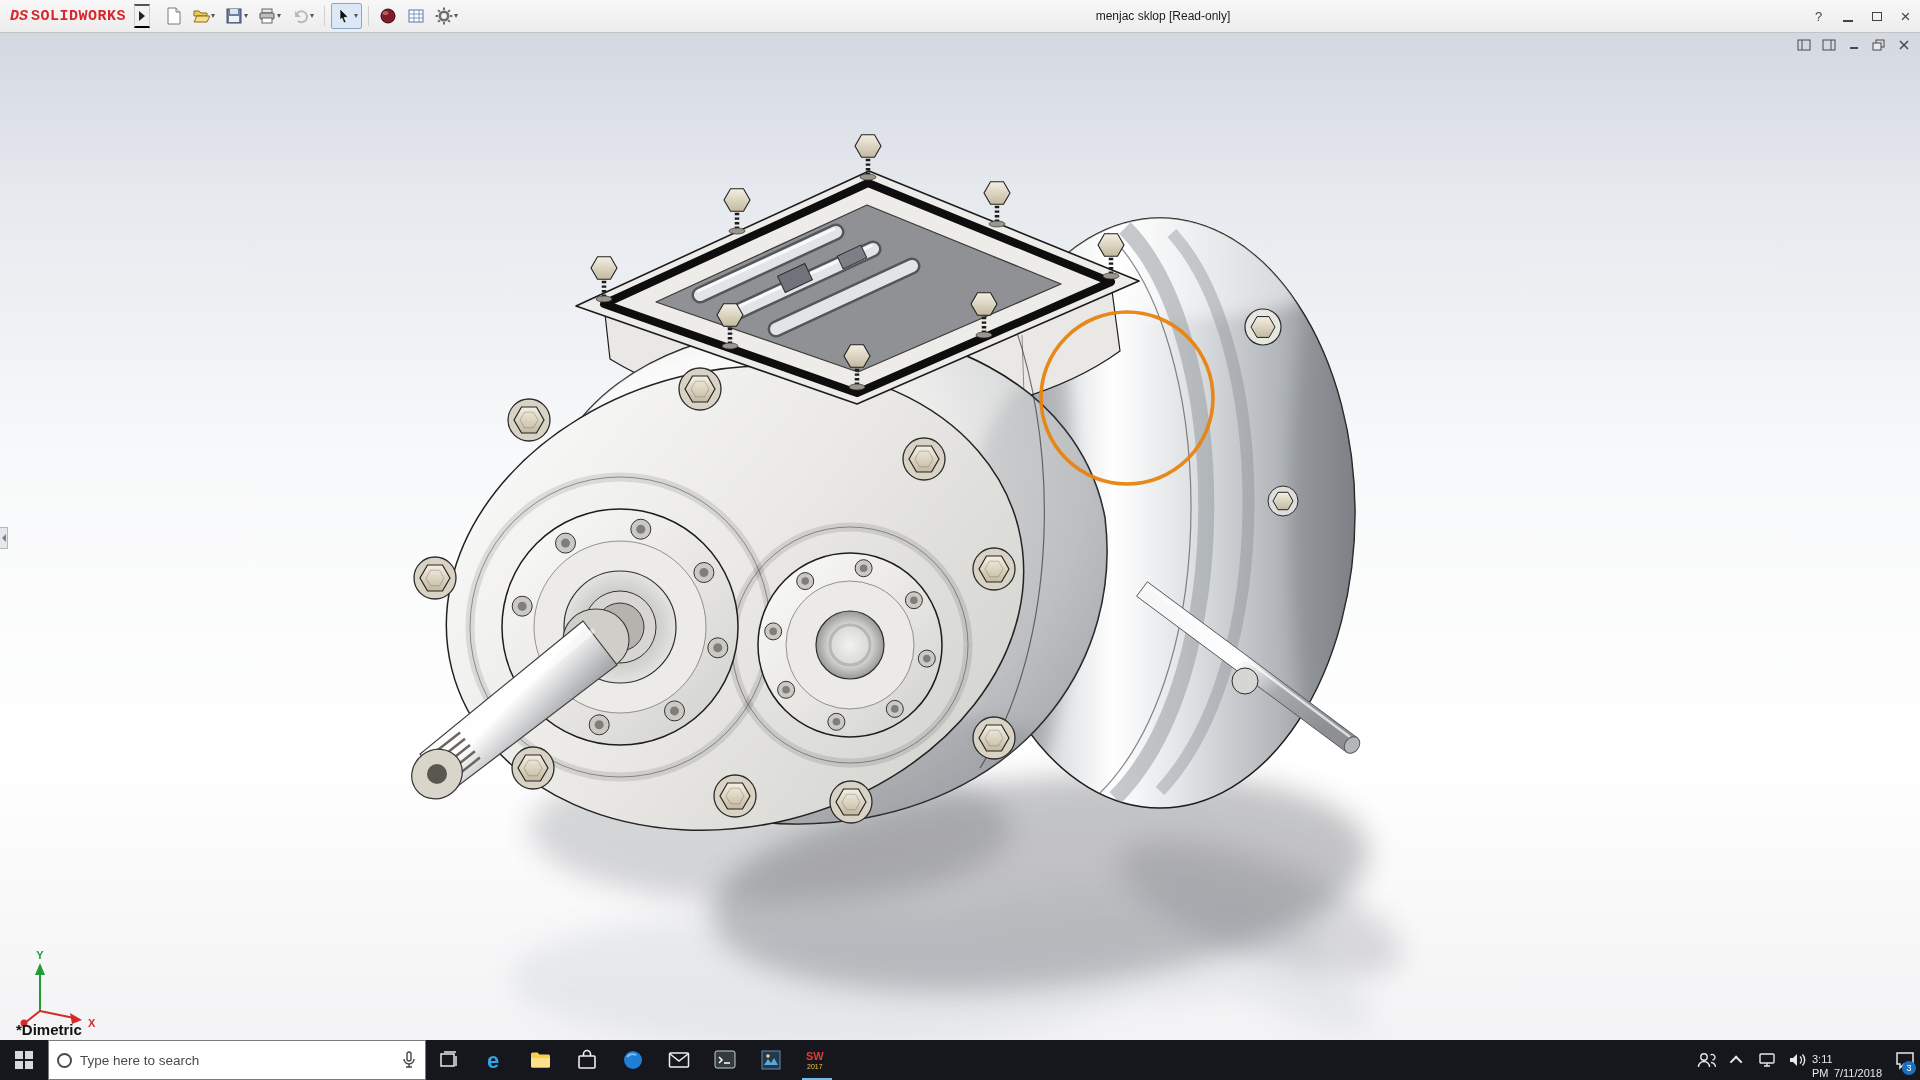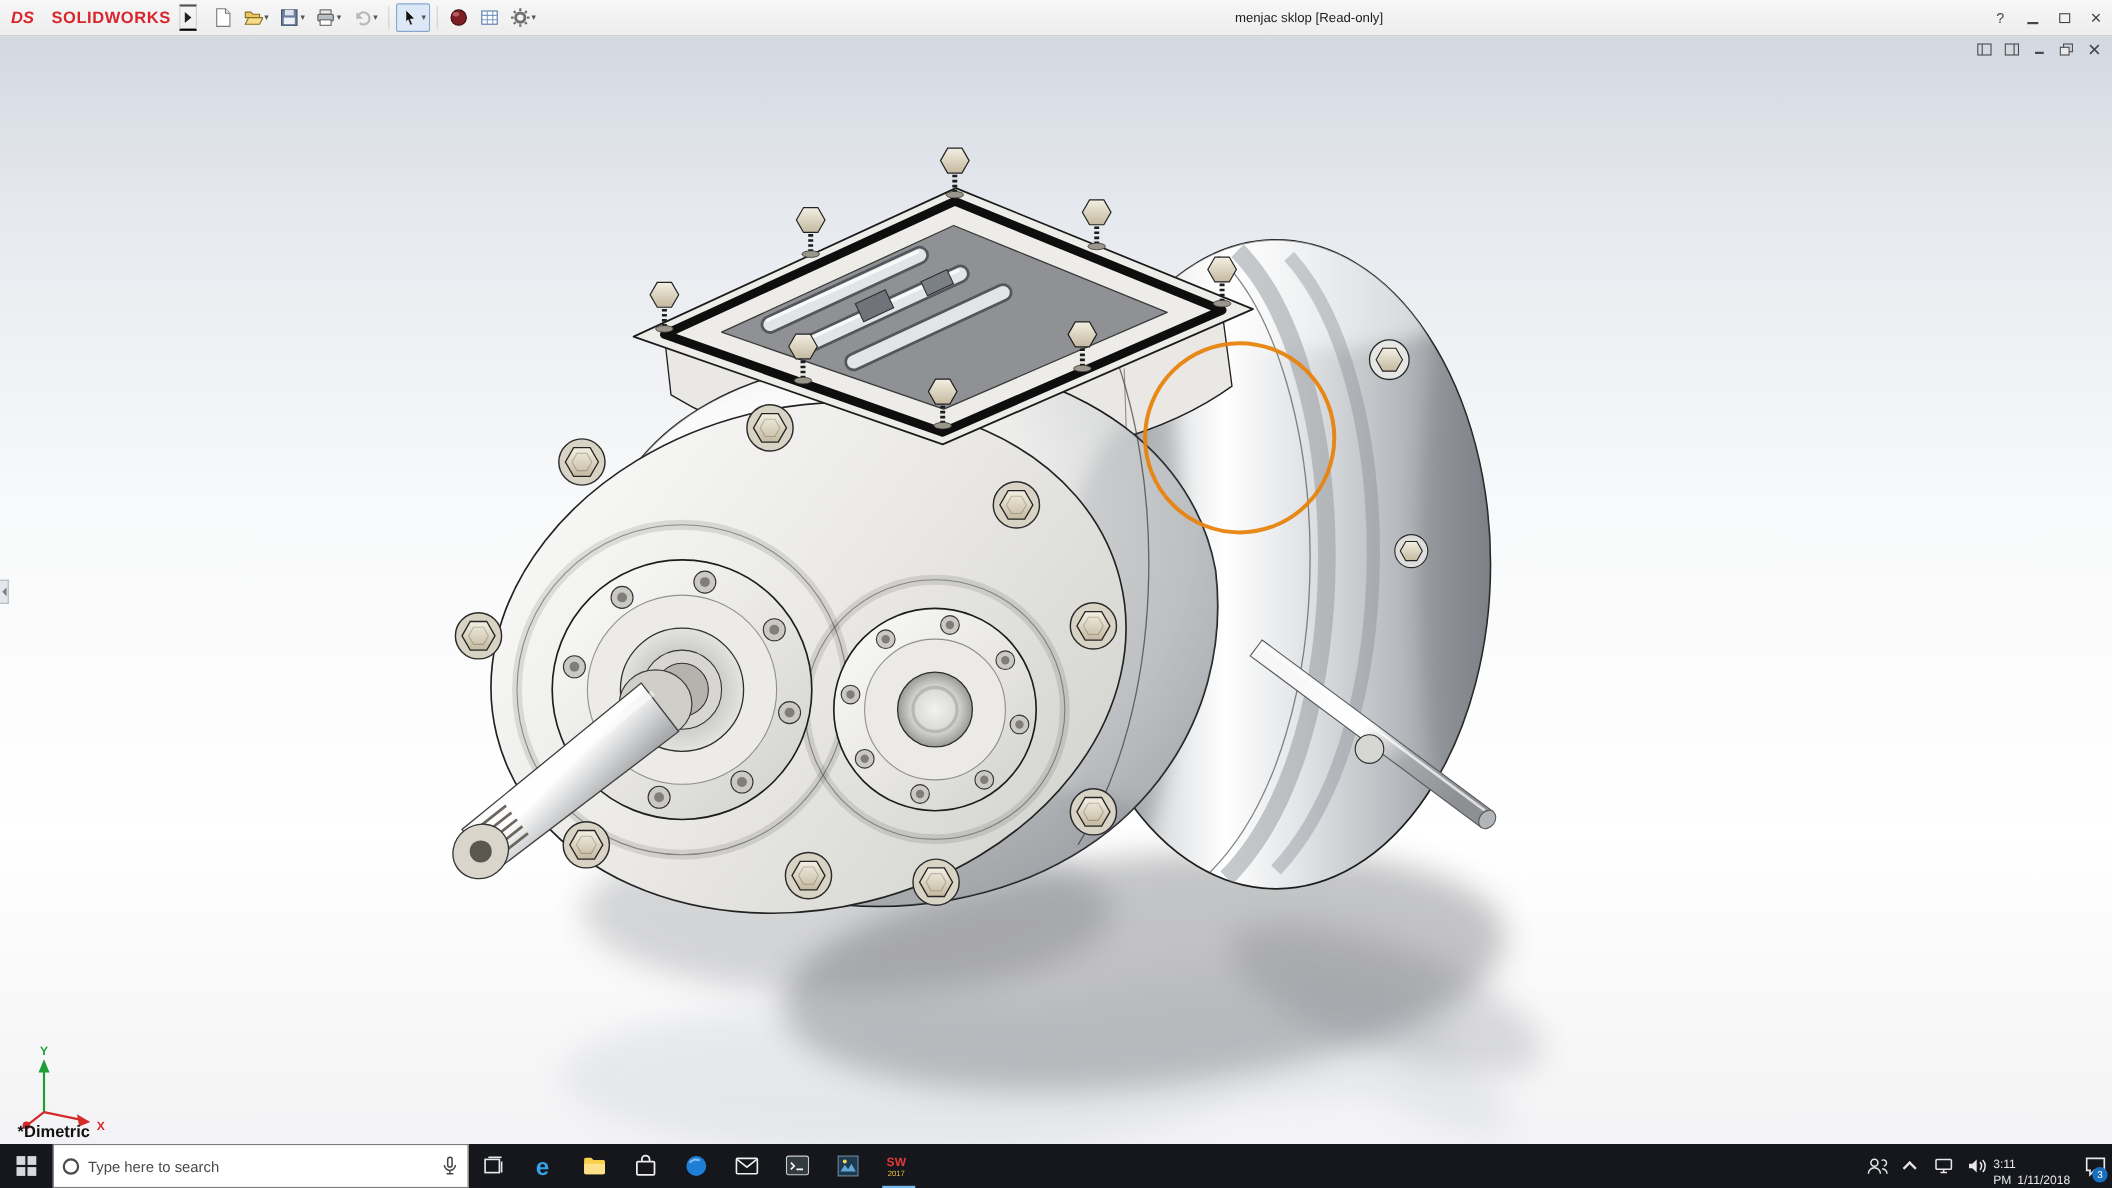--- a/index.html
+++ b/index.html
@@ -3,34 +3,34 @@
 <meta charset="utf-8">
 <style>
   * { margin:0; padding:0; box-sizing:border-box; }
   html,body { width:1920px; height:1080px; overflow:hidden; font-family:"Liberation Sans", sans-serif; }
   .screen { position:relative; width:1920px; height:1080px; background:#fff; }
 
   
   .titlebar { position:absolute; top:0; left:0; width:1920px; height:33px;
     background:linear-gradient(#f7f7f7,#ededed); border-bottom:1px solid #c4c4c4;
     display:flex; align-items:center; }
-  .logo { display:flex; align-items:flex-end; gap:16px; padding:0 8px 0 10px; cursor:pointer; }
+  .logo { display:flex; align-items:flex-end; gap:3px; padding:0 8px 0 10px; cursor:pointer;font-family:Liberation Mono, monospace; }
   .logo .ds { font-style:italic; font-weight:bold; font-size:15px; color:#d8262c; }
   .logo .sw-name { font-weight:bold; font-size:15px; letter-spacing:.5px; color:#d8262c; }
   .flyout-btn { width:16px; height:24px; display:flex; align-items:center; justify-content:center;
     border-left:1px solid #cfcfcf; border-right:1px solid #cfcfcf; background:transparent; cursor:pointer; }
   .flyout-btn .tri { width:0; height:0; border-left:6px solid #222; border-top:5px solid transparent; border-bottom:5px solid transparent; }
   .qat { display:flex; align-items:center; margin-left:10px; gap:2px; }
   .qbtn { height:26px; min-width:26px; padding:0 3px; display:flex; align-items:center; justify-content:center;
     background:transparent; border:1px solid transparent; border-radius:2px; cursor:pointer; gap:1px; }
   .qbtn.pressed { background:#dce8f6; border:1px solid #86a8d0; }
   .qbtn .caret { font-size:8px; color:#555; line-height:8px; }
   .qsep { width:1px; height:20px; background:#d0d0d0; margin:0 4px; }
   .win-title { position:absolute; left:1163px; top:0; transform:translateX(-50%);
-    line-height:33px; font-size:12px; color:#1c1c1c; white-space:nowrap;margin-left:27px; }
+    line-height:33px; font-size:12px; color:#1c1c1c; white-space:nowrap; }
   .winctrl { position:absolute; right:0; top:0; height:33px; display:flex; align-items:stretch; }
   .winctrl .wbtn { width:29px; display:flex; align-items:center; justify-content:center;
     background:transparent; border:none; color:#444; font-size:13px; cursor:pointer; }
   .wbtn .minbar { width:10px; border-bottom:2px solid #444; margin-top:8px; }
   .wbtn .maxbox { width:10px; height:9px; border:1.5px solid #444; }
   .wbtn.closex { font-size:17px; }
 
   
   .viewport { position:absolute; top:33px; left:0; width:1920px; height:1007px;
     background:linear-gradient(180deg,#d3d8e1 0%, #e6e9ee 16%, #f8f9fa 42%, #ffffff 72%, #f3f3f5 100%); }
@@ -542,21 +542,21 @@
         </svg>
       </button>
       <button class="tb-btn">
         <svg width="20" height="18" viewBox="0 0 20 18">
           <path d="M3 7 h3 l4 -4 v12 l-4 -4 h-3 Z" fill="#e8e8e8"></path>
           <path d="M13 5.5 a5 5 0 0 1 0 7 M15.5 3.5 a8 8 0 0 1 0 11" fill="none" stroke="#e8e8e8" stroke-width="1.4"></path>
         </svg>
       </button>
       <div class="clock">
         <span>3:11 PM</span>
-        <span>1/11/2018</span>
+        <span>7/11/2018</span>
       </div>
       <button class="tb-btn action">
         <svg width="22" height="20" viewBox="0 0 22 20">
           <path d="M3 3 h16 v11 h-9 l-4 4 v-4 h-3 Z" fill="none" stroke="#e8e8e8" stroke-width="1.5"></path>
         </svg>
         <span class="badge">3</span>
       </button>
     </div>
   </footer>
 

